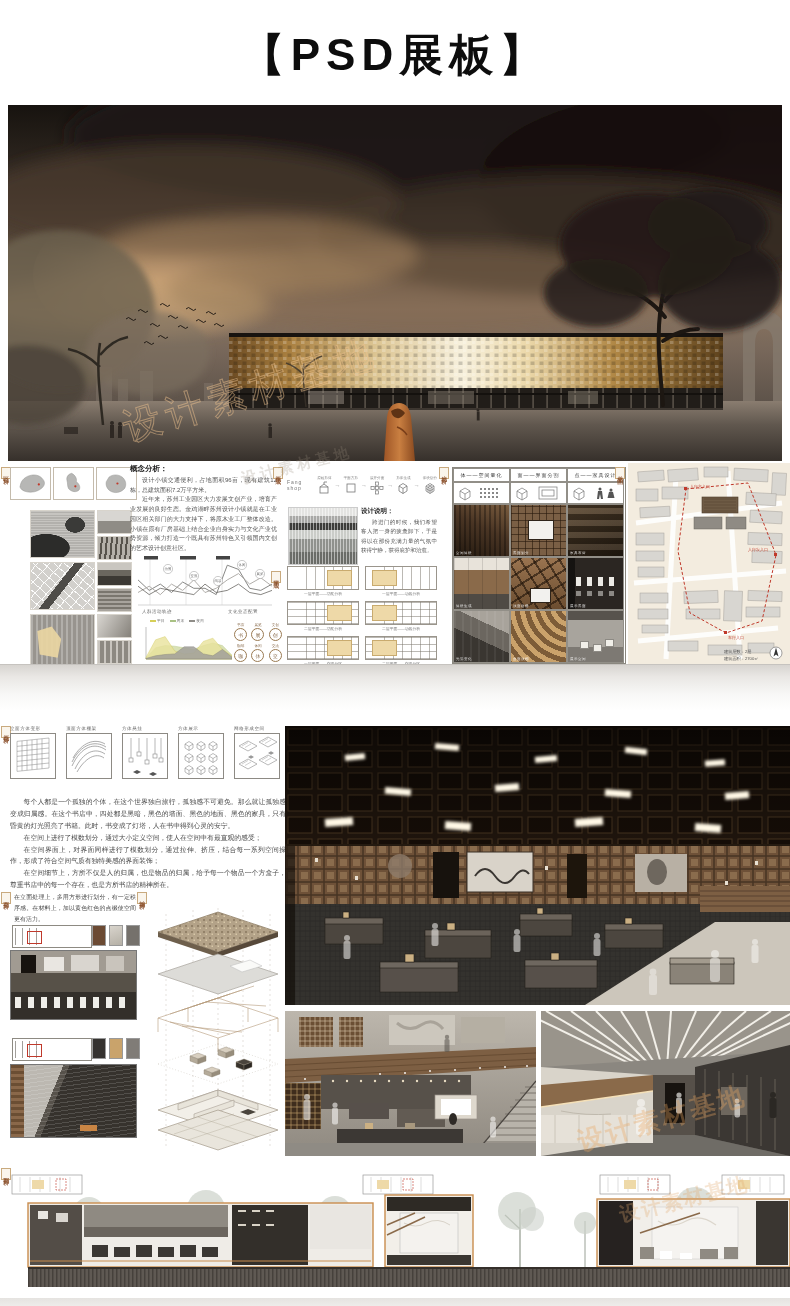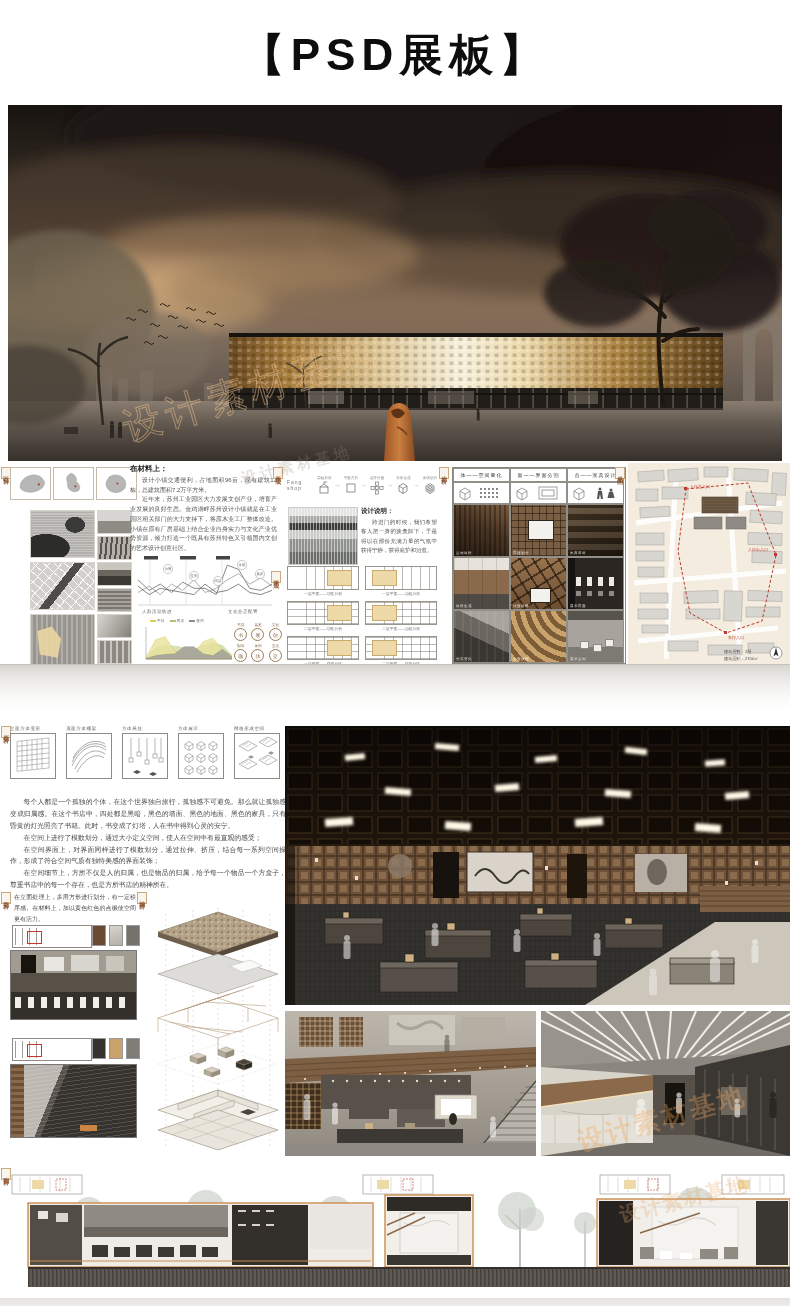--- a/index.html
+++ b/index.html
@@ -278,21 +278,21 @@
     <div class="abs" id="maps-right">
       <div class="photothumb"></div>
       <div class="photothumb"></div>
       <div class="photothumb"></div>
       <div class="photothumb"></div>
       <div class="photothumb"></div>
       <div class="photothumb"></div>
     </div>
 
     <div class="abs" id="site-text">
-      <h3>在材料上：</h3>
+      <h3>概念分析：</h3>
       <p>设计小镇交通便利，占地面积96亩，现有建筑12栋，总建筑面积7.2万平方米。</p>
       <p>近年来，苏州工业园区大力发展文创产业，培育产业发展的良好生态。金鸡湖畔苏州设计小镇就是在工业园区相关部门的大力支持下，将原木业工厂整体改造。小镇在原有厂房基础上结合企业自身实力与文化产业优势资源，倾力打造一个既具有苏州特色又引领国内文创的艺术设计创意社区。</p>
     </div>
 
     <svg class="abs" style="left:138px;top:92px;" width="134" height="52" viewBox="0 0 134 52">
       <line x1="0" y1="50" x2="134" y2="50" stroke="#bbb" stroke-width=".6"></line>
       <line x1="12" y1="4" x2="12" y2="50" stroke="#ccc" stroke-width=".5"></line>
       <line x1="48" y1="4" x2="48" y2="50" stroke="#ccc" stroke-width=".5"></line>
       <line x1="84" y1="4" x2="84" y2="50" stroke="#ccc" stroke-width=".5"></line>
       <rect x="6" y="1" width="14" height="3.5" fill="#444"></rect>

